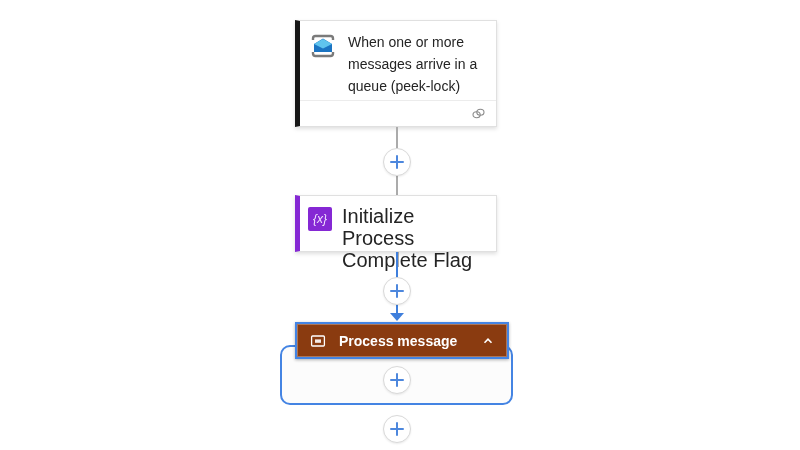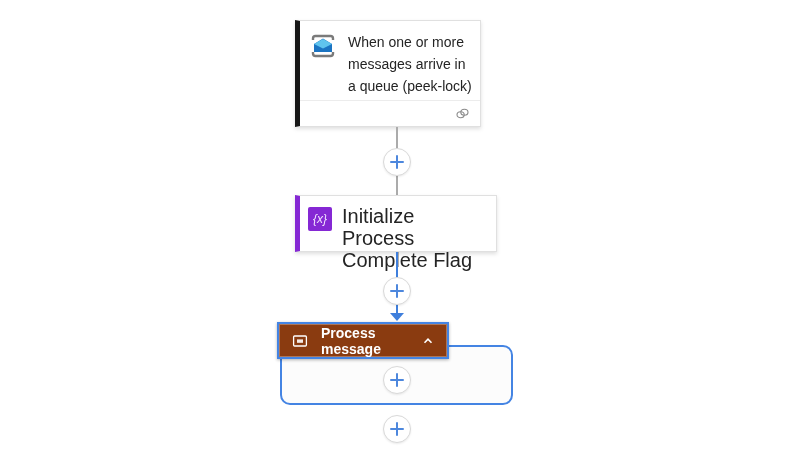--- a/index.html
+++ b/index.html
@@ -13,21 +13,21 @@
     position:relative; background:#ffffff; overflow:hidden;
     font-family:"Liberation Sans","DejaVu Sans",sans-serif; color:var(--text);
   }
   .abs { position:absolute; }
 
   
   .card {
     background:#fff; border:1px solid var(--card-border);
     box-shadow:0 1.5px 4px rgba(0,0,0,.13);
   }
-  .trigger-card { left:295px; top:20px; width:186px; height:107px; border-left:5px solid var(--trigger-accent); }
+  .trigger-card { left:295px; top:20px; width:202px; height:107px; border-left:5px solid var(--trigger-accent); }
   .trigger-body { display:flex; gap:10px; padding:10px 8px 0 8px; }
   .trigger-title { font-size:14px; line-height:22px; width:148px; }
   .trigger-footer {
     position:absolute; left:0; right:0; bottom:0; height:26px;
     border-top:1px solid #ececec; display:flex; align-items:center; justify-content:flex-end; padding-right:10px;
   }
   .action-card { left:295px; top:195px; width:202px; height:57px; border-left:5px solid var(--variable-accent); }
   .action-body { display:flex; gap:10px; padding:9px 8px 0 8px; }
   .action-title { font-size:20px; line-height:22px; width:142px; }
   .var-icon {
@@ -58,21 +58,21 @@
   }
   .plus-btn::before { left:6px; top:12.2px; width:14px; height:1.6px; }
   .plus-btn::after  { left:12.2px; top:6px; width:1.6px; height:14px; }
 
   
   .scope-container {
     left:280px; top:345px; width:233px; height:60px; border-radius:10px;
     border:2px solid var(--selection-blue); background:#fcfcfc; z-index:1;
   }
   .scope-header {
-    left:277px; top:322px; width:172px; height:37px; z-index:3;
+    left:295px; top:322px; width:214px; height:37px; z-index:3;
     background:var(--scope-header); border:2px solid var(--selection-blue);
     box-shadow:0 1px 3px rgba(0,0,0,.3), inset 0 0 0 1px rgba(255,255,255,.3);
     display:flex; align-items:center; gap:13px; padding:0 10px 0 13px; cursor:pointer;
   }
   .scope-title { color:#fff; font-size:14px; font-weight:bold; flex:1; }
   .chevron-btn { width:18px; height:18px; display:flex; align-items:center; justify-content:center; cursor:pointer; }
 </style>
 </head>
 <body>
 

